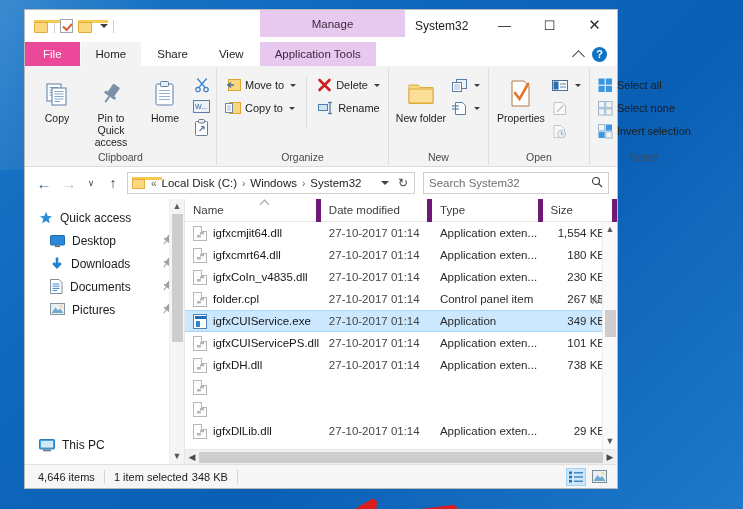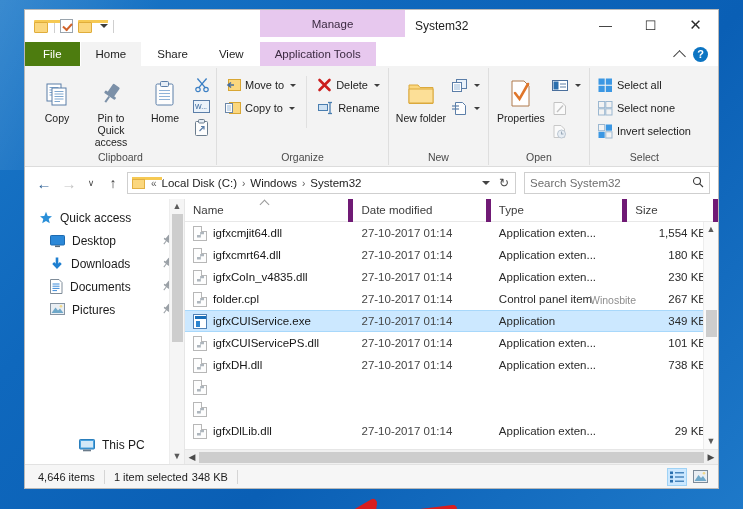--- a/index.html
+++ b/index.html
@@ -13,21 +13,21 @@
   }
   
   .desk-streak {
     position: absolute; left: -40px; top: -30px; width: 260px; height: 200px;
     background: linear-gradient(115deg, rgba(255,255,255,0.18), rgba(255,255,255,0) 62%);
     pointer-events: none;
   }
 
   
   .window {
-    position: absolute; left: 25px; top: 10px; width: 693px; height: 478px;
+    position: absolute; left: 25px; top: 10px; width: 592px; height: 478px;
     background: #fff; display: flex; flex-direction: column;
     box-shadow: 0 0 0 1px #b9b9b9;
   }
 
   
   .titlebar {
     height: 32px; background: #fff; display: flex; align-items: center;
     flex: 0 0 32px; position: relative;
   }
   .qat { display: flex; align-items: center; gap: 5px; padding-left: 9px; }
@@ -76,21 +76,21 @@
 
   
   .tabstrip {
     height: 24px; flex: 0 0 24px; display: flex; align-items: stretch;
     background: #fff; position: relative;
   }
   .tab {
     padding: 0 15px; display: flex; align-items: center; font-size: 11.5px;
     color: #1d1d1d; background: #fff; border-right: 1px solid #fff;
   }
-  .tab.file { background: #4d7c0f; color: #fff; padding: 0 18px; }
+  .tab.file { background: #ec4899; color: #fff; padding: 0 18px; }
   .tab.active { background: #f3f3f3; }
   .tab.ctx { background: #e7c8ee; color: #3b2a41; }
   .tabstrip-right {
     margin-left: auto; display: flex; align-items: center; gap: 9px; padding-right: 10px;
   }
   .chev-up {
     width: 9px; height: 9px; border-left: 1.4px solid #3c3c3c; border-top: 1.4px solid #3c3c3c;
     transform: rotate(45deg); margin-top: 4px;
   }
   .help-icon {
@@ -175,21 +175,21 @@
   .navpane {
     width: 160px; flex: 0 0 160px; background: #fff; border-right: 1px solid #e6e6e6;
     padding-top: 7px; position: relative;
   }
   .navitem {
     height: 23px; display: flex; align-items: center; gap: 7px;
     padding-left: 14px; font-size: 12px; color: #1b1b1b; position: relative;
   }
   .navitem.indent { padding-left: 25px; }
   .navitem .pin { margin-left: auto; margin-right: 12px; color: #9aa0a6; font-size: 11px; }
-  .navpane-bottom { position: absolute; left: 0; bottom: 8px; width: 100%; margin-left: 40px; }
+  .navpane-bottom { position: absolute; left: 0; bottom: 8px; width: 100%; }
 
   .nav-scroll {
     position: absolute; right: 0; top: 0; width: 15px; height: 100%;
     background: #f5f5f5; border-left: 1px solid #ededed;
     display: flex; flex-direction: column; align-items: center;
   }
   .nav-scroll .arw { font-size: 9px; color: #5a5a5a; height: 15px; line-height: 15px; }
   .nav-scroll .thumb { position: absolute; top: 15px; width: 11px; height: 128px; background: #cdcdcd; }
 
   

